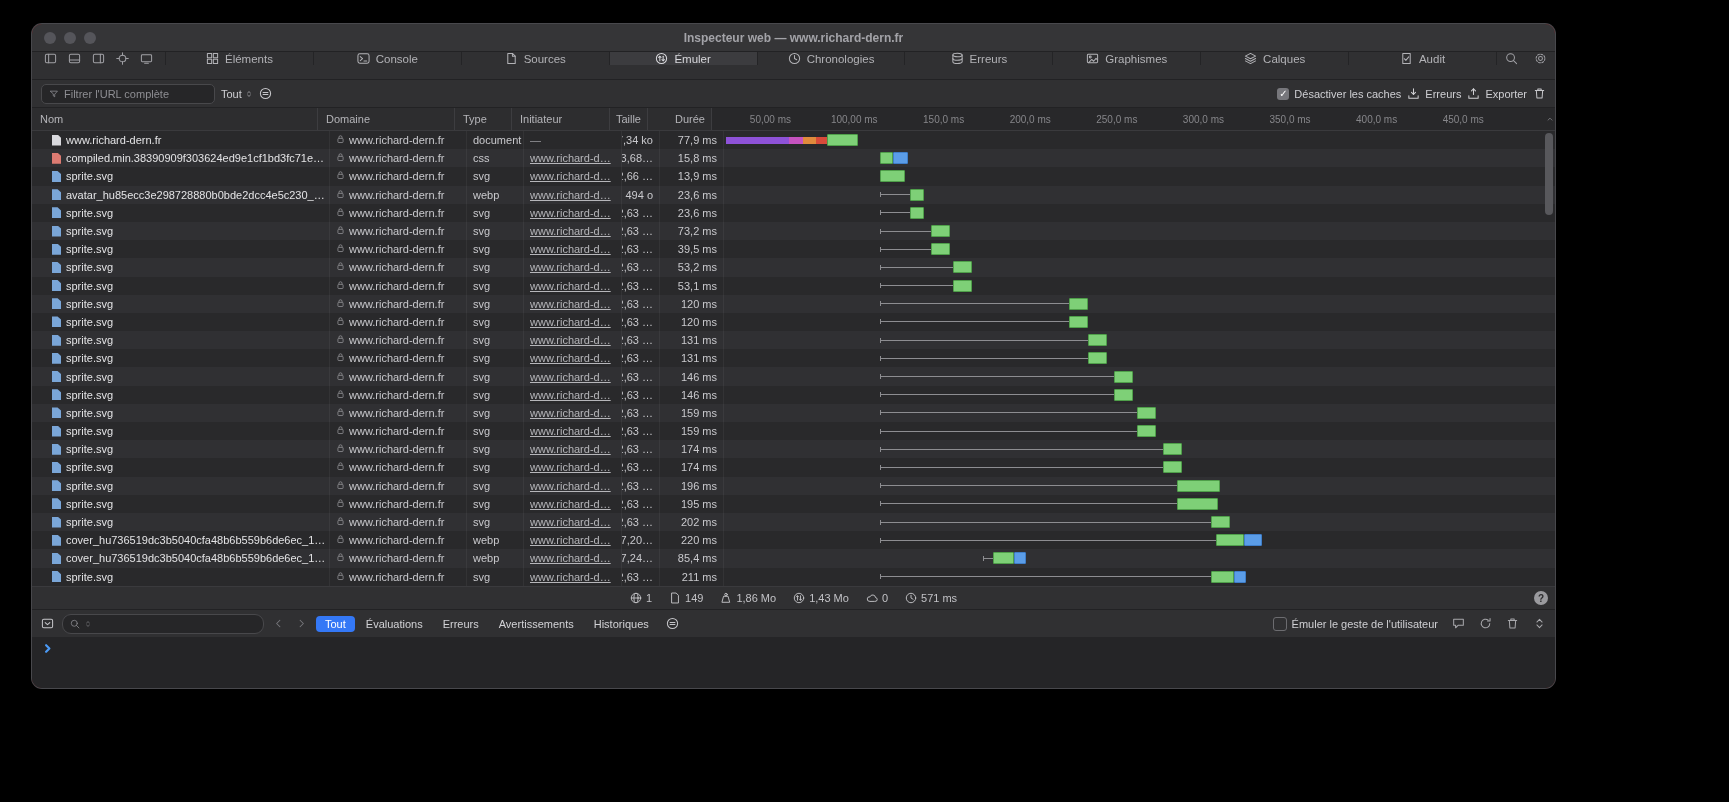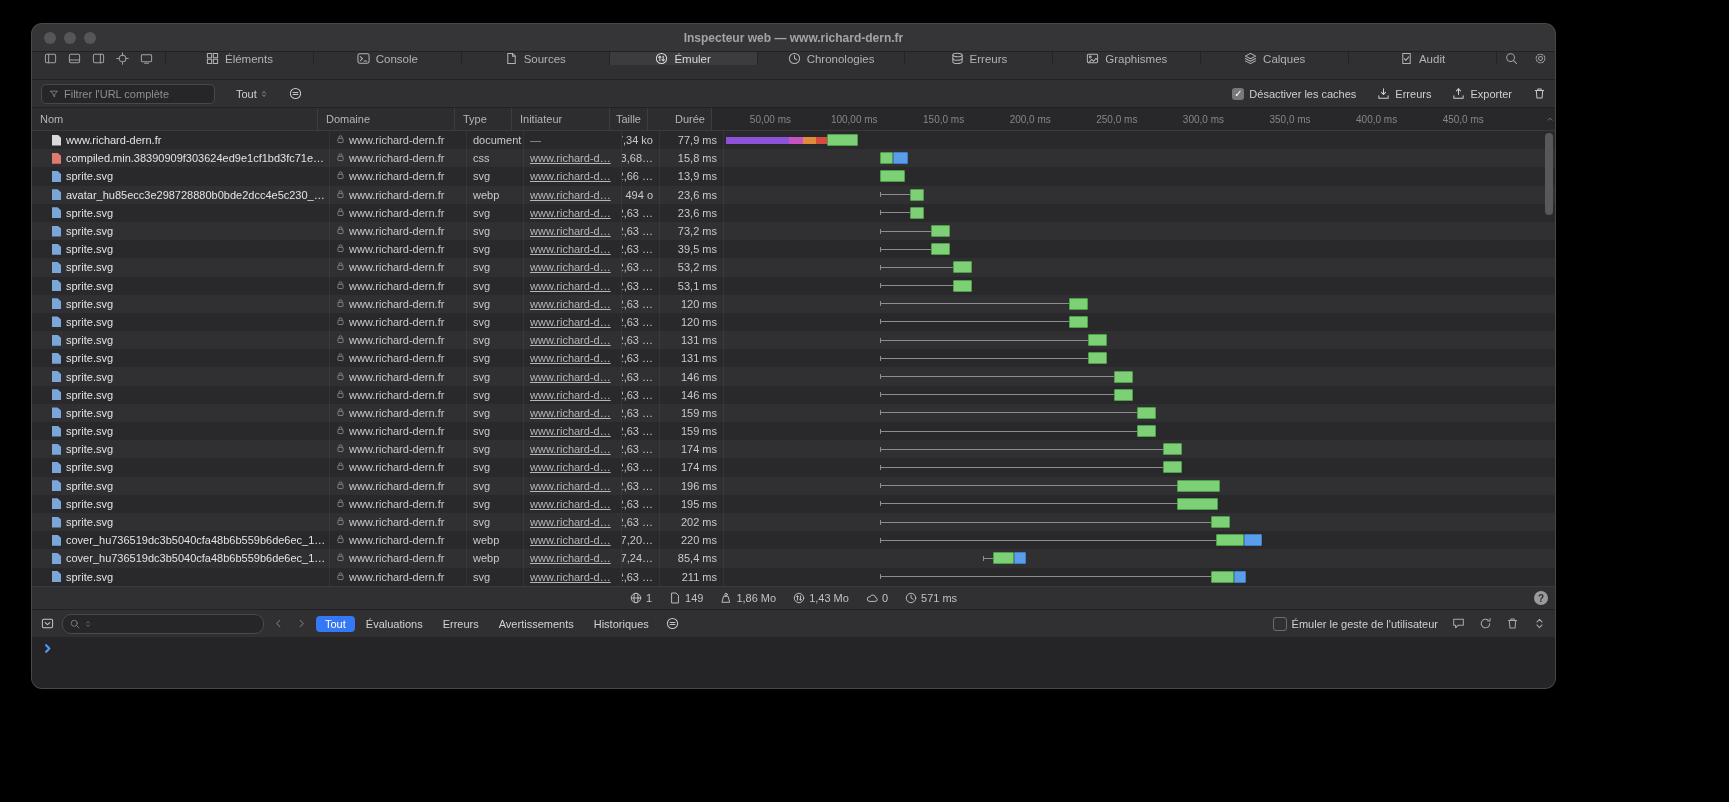--- a/index.html
+++ b/index.html
@@ -21,21 +21,21 @@
   .win-title{position:absolute;left:0;right:0;text-align:center;font-size:12px;color:#a3a3a8;font-weight:700;pointer-events:none;}
   
   .maintoolbar{height:27px;flex:none;background:#303032;display:flex;align-items:flex-start;border-bottom:1px solid #222224;}
   .win-controls{display:flex;align-items:center;gap:11px;padding:0 12px;color:#a0a0a5;}
   .tabs{display:flex;flex:1;}
   .tab{flex:1;display:flex;align-items:center;justify-content:center;gap:6px;border-left:1px solid #242426;color:#b2b2b6;font-size:11.5px;cursor:default;}
   .tab.active{background:#3c3c3f;color:#d8d8dc;}
   .tb-right{display:flex;align-items:center;border-left:1px solid #242426;color:#a0a0a5;}
   .tb-right .js-icon{padding:0 8px;}
   
-  .filterbar{height:27px;flex:none;background:#303032;display:flex;align-items:center;gap:21px;padding:0 9px;border-bottom:1px solid #222224;font-size:11px;color:#c6c6ca;}
+  .filterbar{height:27px;flex:none;background:#303032;display:flex;align-items:center;gap:6px;padding:0 9px;border-bottom:1px solid #222224;font-size:11px;color:#c6c6ca;}
   .filter-field{height:18px;width:158px;background:#262628;border:1px solid #48484b;border-radius:5px;display:flex;align-items:center;gap:5px;padding:0 7px;color:#8e8e93;}
   .select-like{display:flex;align-items:center;gap:3px;color:#cfcfd3;}
   .spacer{flex:1;}
   .chk{width:12px;height:12px;border-radius:3px;display:inline-flex;align-items:center;justify-content:center;font-size:10px;line-height:1;}
   .chk.on{background:#77777c;color:#fff;}
   .chk.off{background:transparent;border:1px solid #6c6c70;}
   .lbl-btn{display:flex;align-items:center;gap:5px;color:#cfcfd3;}
   
   .network{flex:none;display:flex;flex-direction:column;position:relative;background:#28282a;}
   .grid-cols{display:grid;grid-template-columns:286px 137px 57px 98px 38px 64px 1fr;}

